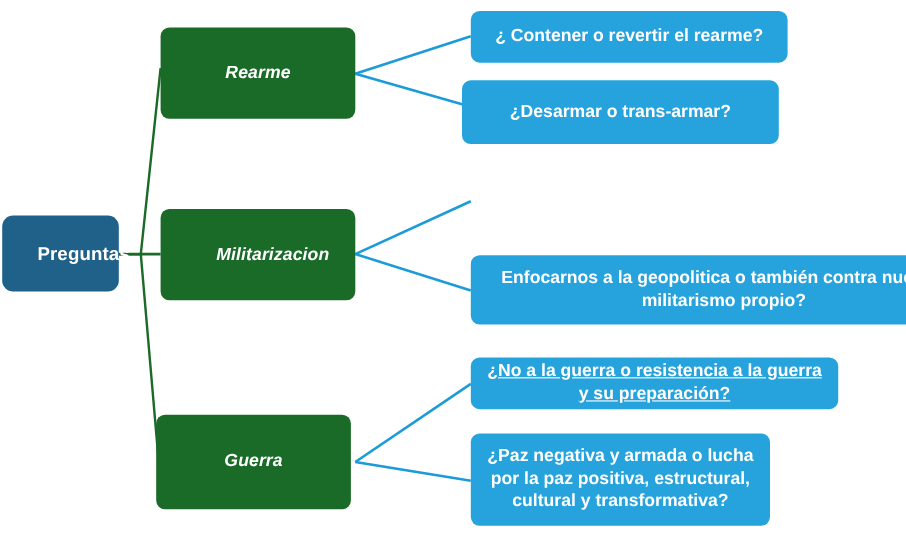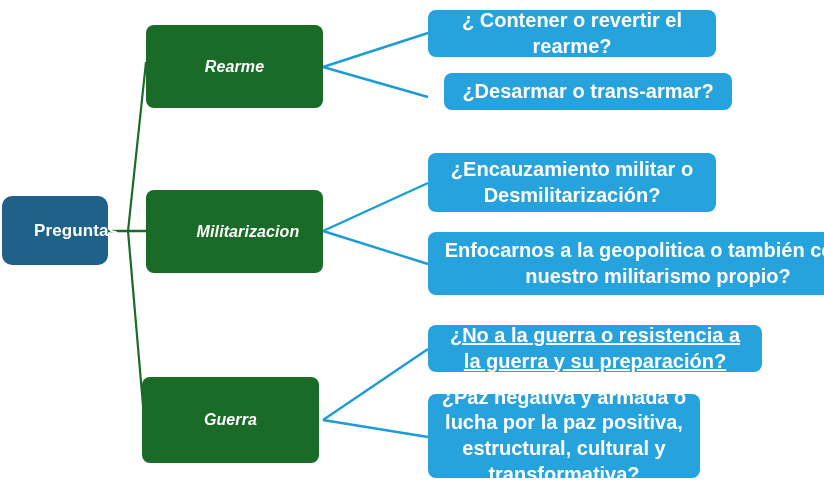--- a/index.html
+++ b/index.html
@@ -44,21 +44,21 @@
   }
   .node-branch {
     background: #1A6A28;
     font-size: 16px;
     font-weight: 700;
     letter-spacing: .1px;
     font-style: italic;
   }
   .node-leaf {
     background: #26A3DC;
-    font-size: 20px;
+    font-size: 16px;
     font-weight: 700;
     line-height: 1.28;
     padding: 4px 12px;
   }
   .node-leaf span, .node-branch span, .node-root span {
     display: block;
     width: 100%;
   }
 </style>
 </head>
@@ -95,27 +95,24 @@
   </div>
 
   <div class="node node-branch" style="left:142px; top:377px; width:177px; height:86px;justify-content:center;">
     <span>Guerra</span>
   </div>
 
   <div class="node node-leaf" style="left:428px; top:10px; width:288px; height:47px;">
     <span>¿ Contener o revertir el rearme?</span>
   </div>
 
-  <div class="node node-leaf" style="left:444px; top:73px; width:288px; height:37px;">
+  <div class="node node-leaf" style="left:420px; top:73px; width:288px; height:58px;">
     <span>¿Desarmar o trans-armar?</span>
   </div>
 
-  <div class="node node-leaf" style="left:428px; top:153px; width:288px; height:59px;">
-    <span>¿Encauzamiento militar o Desmilitarización?</span>
-  </div>
 
   <div class="node node-leaf" style="left:428px; top:232px; width:460px; height:63px;">
     <span>Enfocarnos a la geopolitica o también contra nuestro militarismo propio?</span>
   </div>
 
   <div class="node node-leaf" style="left:428px; top:325px; width:334px; height:47px;text-decoration:underline;">
     <span>¿No a la guerra o resistencia a la guerra y su preparación?</span>
   </div>
 
   <div class="node node-leaf" style="left:428px; top:394px; width:272px; height:84px;">

